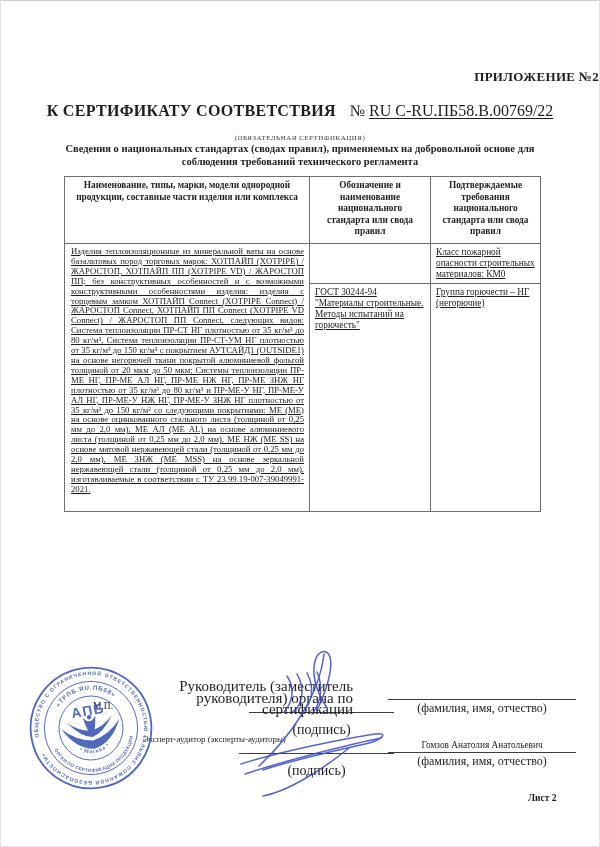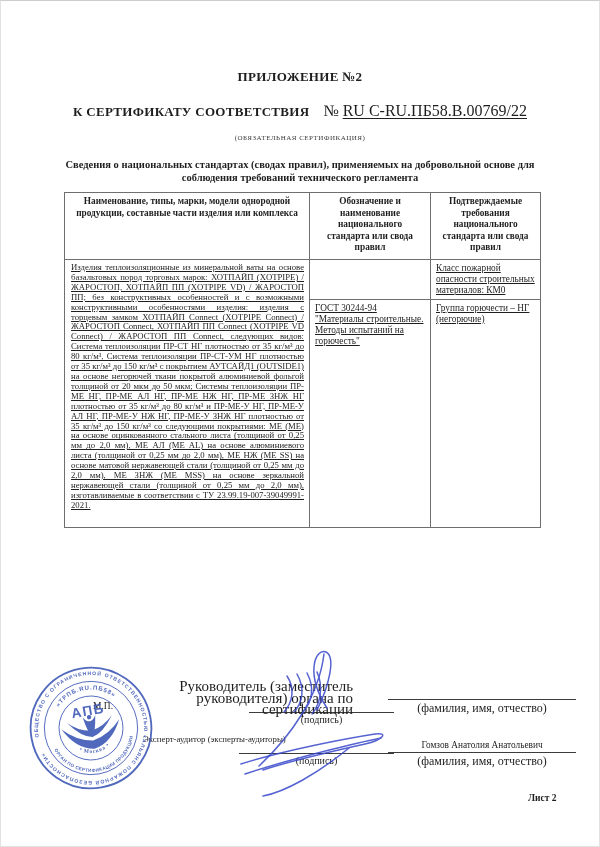--- a/index.html
+++ b/index.html
@@ -1,45 +1,45 @@
 <!DOCTYPE html>
 <html><head>
 <meta charset="utf-8">
 <style>
   * { margin: 0; padding: 0; box-sizing: border-box; }
   html, body { background: #ffffff; }
   body { width: 600px; height: 847px; position: relative; font-family: "Liberation Serif", "DejaVu Serif", serif; color: #1e1e1e; }
   .page { position: relative; width: 600px; height: 847px; background: #fff; border: 1px solid #e2e2e2; border-top-color: #cdcdcd; overflow: hidden; }
 
-  .appendix-title { margin-top: 68px; text-align: center; font-size: 13px; font-weight: bold; letter-spacing: .3px; }
+  .appendix-title { margin-top: 68px; text-align: right; font-size: 13px; font-weight: bold; letter-spacing: .3px; }
   .cert-line { margin-top: 17px; text-align: center; white-space: nowrap; }
-  .cert-title { font-size: 13px; font-weight: bold; letter-spacing: .3px; }
+  .cert-title { font-size: 16px; font-weight: bold; letter-spacing: .3px; }
   .cert-no { font-size: 16px; margin-left: 14px; }
   .cert-no .num { text-decoration: underline; text-underline-offset: 2px; }
   .cert-type { margin-top: 14px; text-align: center; font-size: 7px; letter-spacing: .5px; color: #3a3a3a; }
-  .description { margin: 16px auto 0; width: 470px; text-align: center; font-size: 10.5px; font-weight: bold; line-height: 13px; }
+  .description { margin: 0 auto 0; width: 470px; text-align: center; font-size: 10.5px; font-weight: bold; line-height: 13px; }
 
   table.doc-table { margin: 8px 0 0 63px; width: 476px; border-collapse: collapse; table-layout: fixed; border-radius: 24px; }
   .doc-table col.c1 { width: 245px; } .doc-table col.c2 { width: 121px; } .doc-table col.c3 { width: 110px; }
   .doc-table th, .doc-table td { border: 1px solid #6f6f6f; vertical-align: top; overflow: hidden; }
   .doc-table th { font-size: 9.3px; font-weight: bold; text-align: center; line-height: 11.5px; padding: 3px 6px; height: 67px; }
   .doc-table td { font-size: 9.3px; line-height: 11px; padding: 3px 5px; text-decoration: underline; }
   td.product { font-size: 8.7px; line-height: 9.9px; text-align: justify; padding: 3px 5px 2px 6px; }
   tr.sub1 td { height: 37px; }
   tr.sub2 td { height: 228px; }
 
   .footer-el { position: absolute; }
   .mp-label { left: 92px; top: 700px; font-size: 9.5px; z-index: 1; }
   .role-1 { left: 112px; top: 680px; width: 240px; text-align: right; font-size: 15px; line-height: 11.5px; z-index: 1; }
   .role-2 { left: 142px; top: 733px; width: 240px; text-align: left; font-size: 8.8px; line-height: 11.5px; z-index: 1; }
   .sign-field { text-align: center; }
   .sign-1 { left: 248px; top: 711px; width: 145px; }
   .sign-2 { left: 238px; top: 752px; width: 155px; }
   .sign-field .rule { border-top: 1px solid #3c3c3c; height: 0; }
-  .sign-field .cap { font-size: 10px; margin-top: 1px; }
+  .sign-field .cap { font-size: 14px; margin-top: 9px; }
   .name-field { text-align: center; }
   .name-1 { left: 387px; top: 698px; width: 188px; }
   .name-2 { left: 387px; top: 739px; width: 188px; }
   .name-field .who { font-size: 9.3px; padding-bottom: 2px; }
   .name-field .rule { border-top: 1px solid #3c3c3c; height: 0; }
   .name-field .cap { font-size: 12px; margin-top: 1px; }
   .sheet-label { left: 527px; top: 792px; font-size: 9.5px; font-weight: bold; }
 
   .stamp { left: 26px; top: 663px; width: 128px; height: 128px; transform: rotate(-10deg); z-index: 2; }
   .stamp svg { width: 100%; height: 100%; opacity: .88; }

